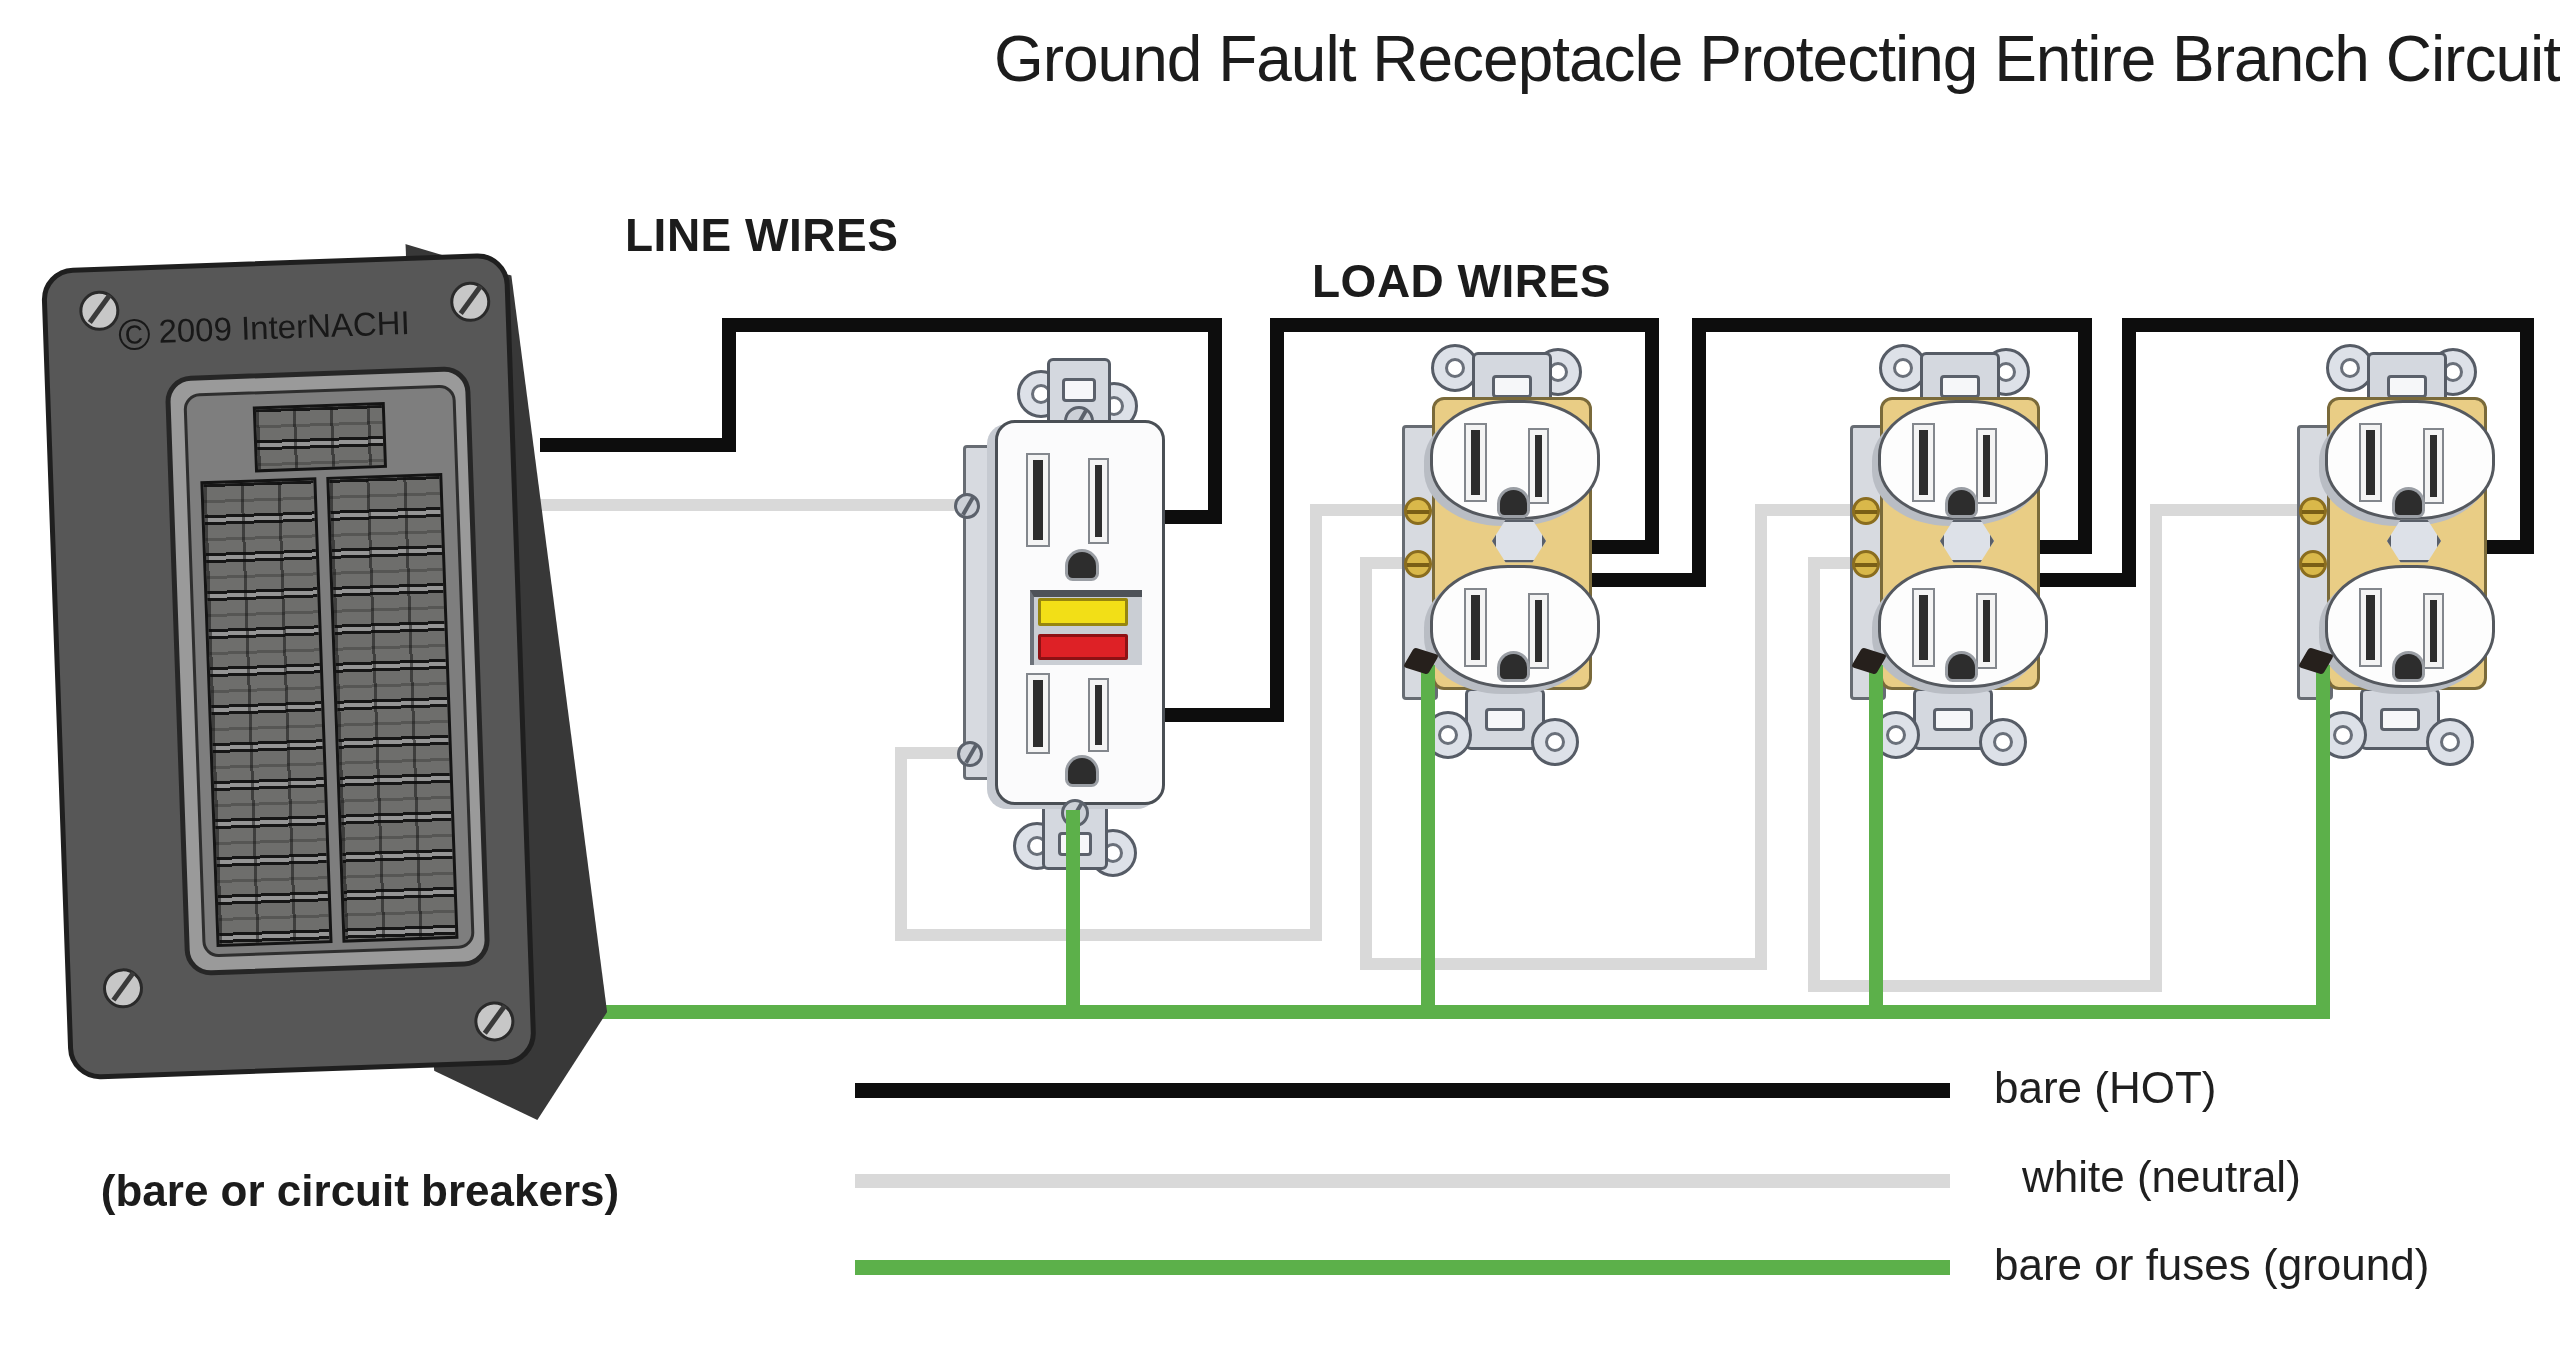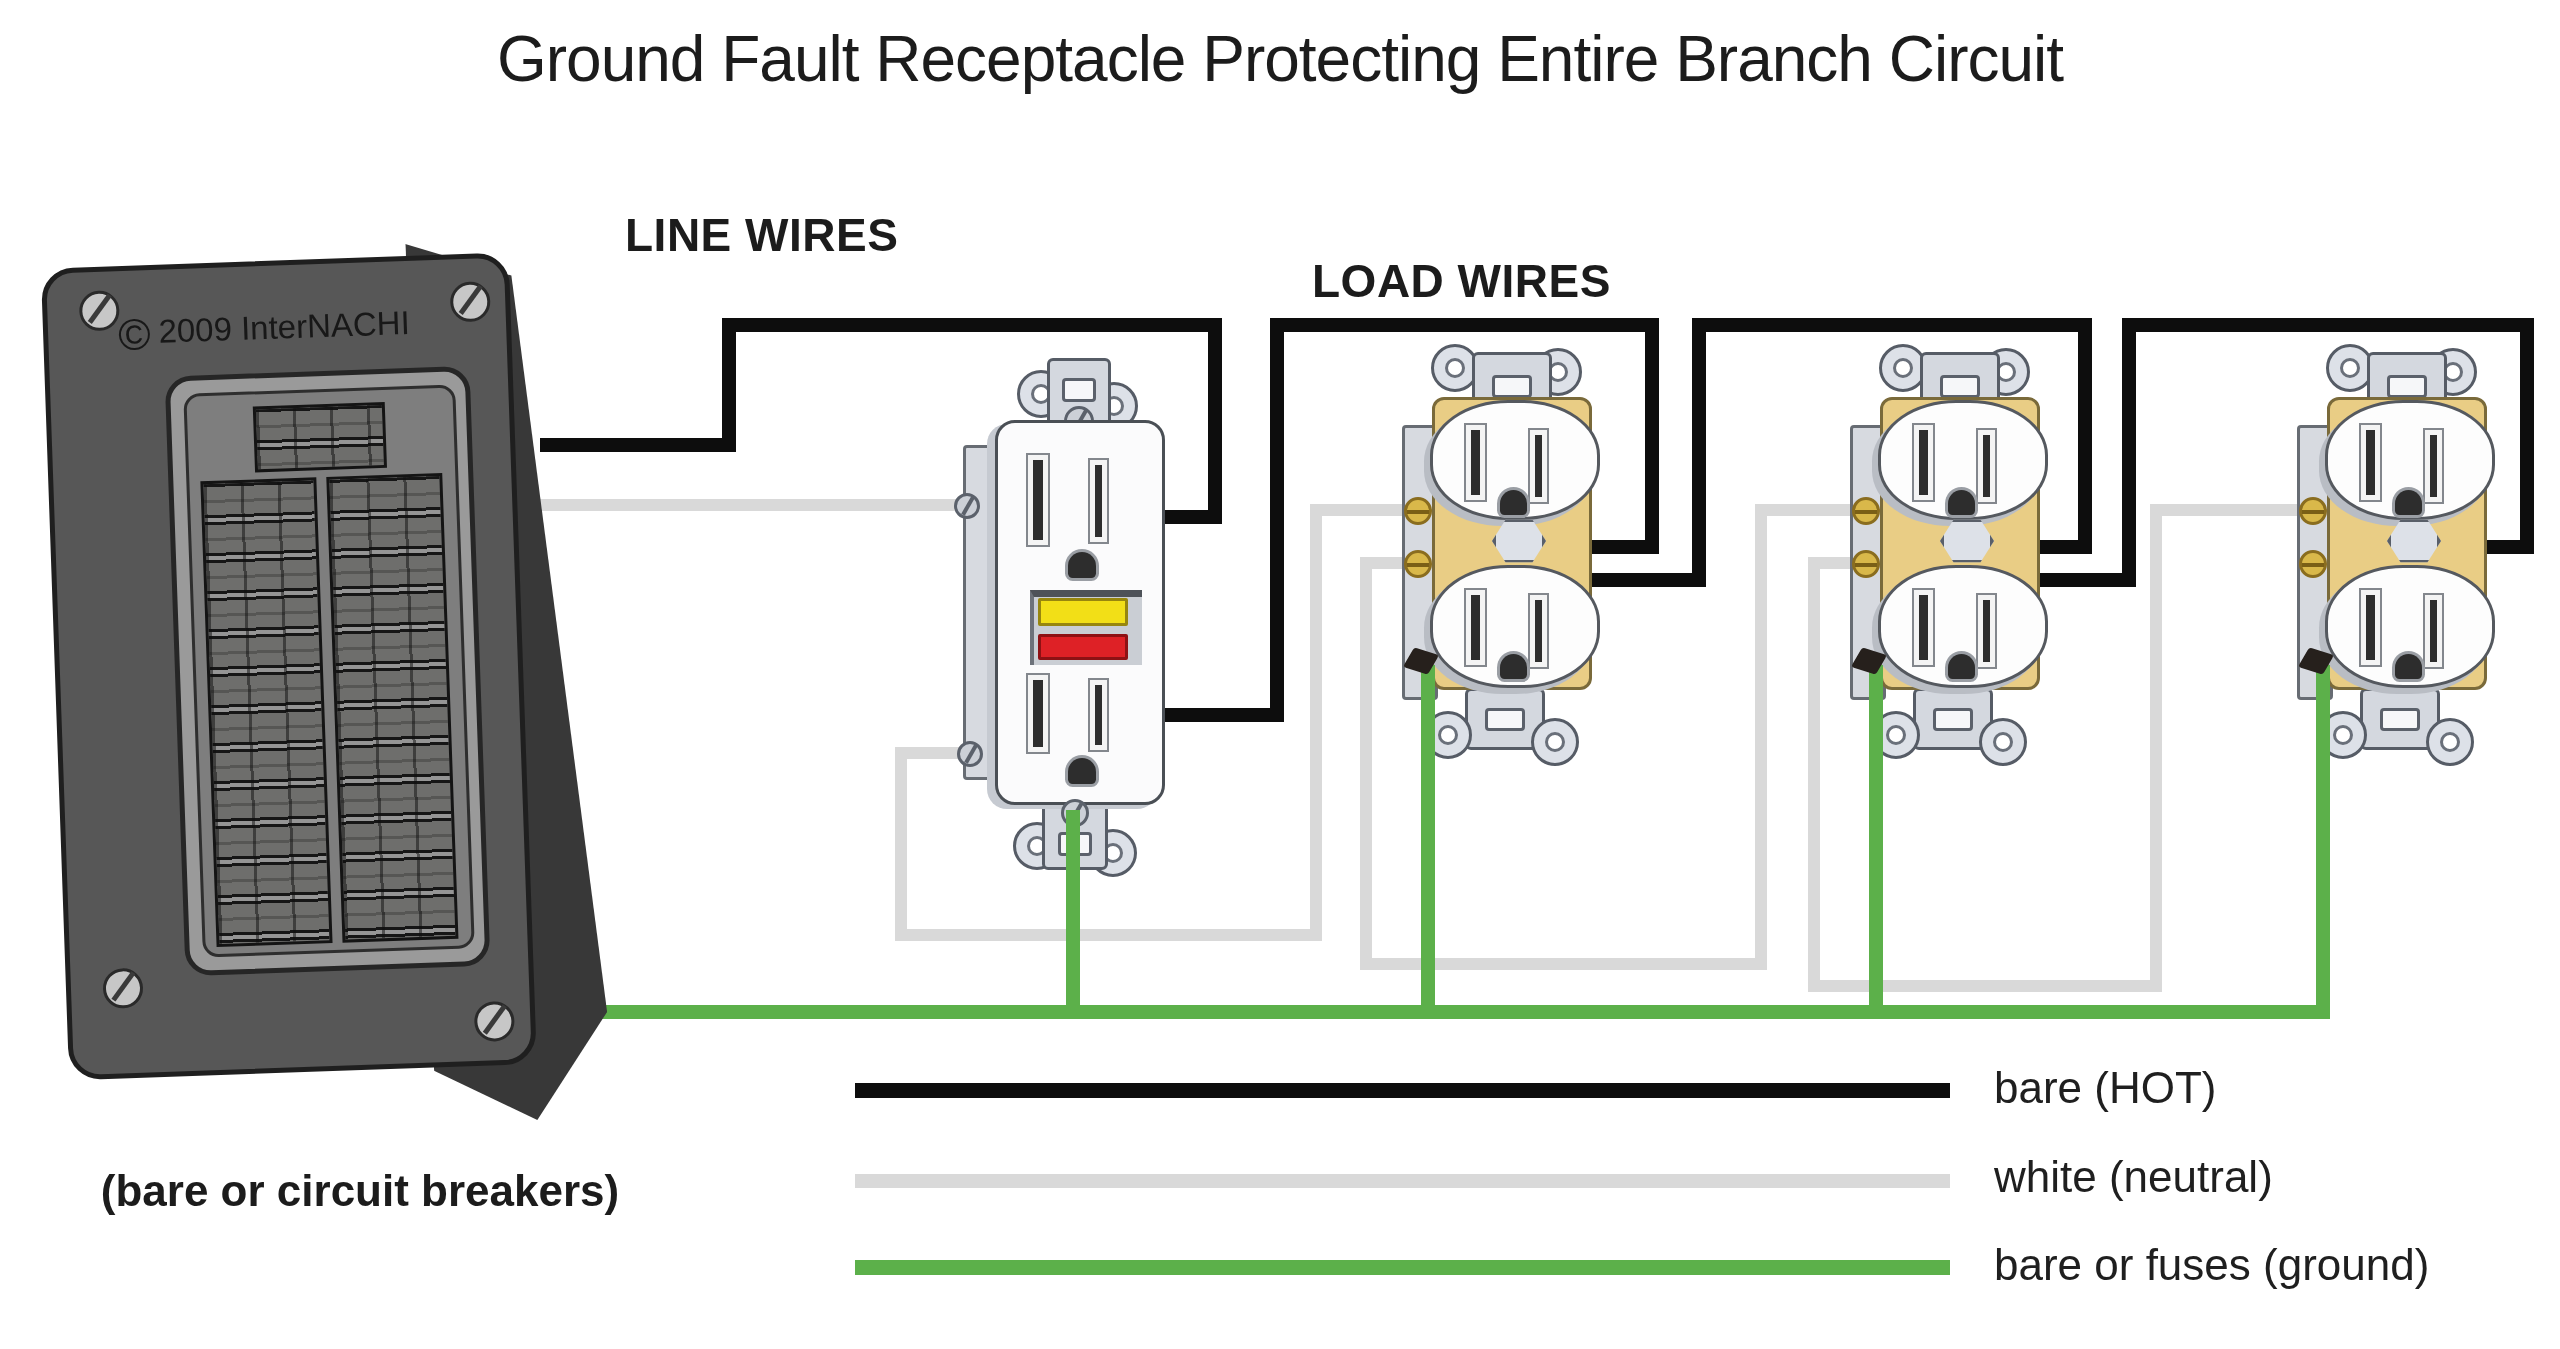--- a/index.html
+++ b/index.html
@@ -1,20 +1,20 @@
 <!DOCTYPE html>
 <html style="--c-hot: #0d0d0d; --c-neutral: #d9d9d9; --c-ground: #5cb04a; --c-panel-body: #575757; --c-receptacle-body: #e9cd85; --c-gfci-test-button: #f2df17; --c-gfci-reset-button: #de2126;"><head>
 <meta charset="utf-8">
 <style>
   html,body{margin:0;padding:0;background:#ffffff;}
   #canvas{position:relative;width:2560px;height:1349px;background:#ffffff;overflow:hidden;
           font-family:"Liberation Sans","DejaVu Sans",sans-serif;}
   .abs{position:absolute;}
   
-  .title{left:0;right:0;top:22px;text-align:center;font-size:64px;letter-spacing:-1px;color:#1c1c1c;}
+  .title{left:0;right:0;top:22px;text-align:right;font-size:64px;letter-spacing:-1px;color:#1c1c1c;}
   .wirelabel{font-size:46px;font-weight:bold;color:#1c1c1c;letter-spacing:0.5px;}
   .panel-caption{left:15px;width:690px;text-align:center;font-weight:bold;color:#1c1c1c;}
   
   .wire{position:absolute;}
   .hot{background:var(--c-hot,#0d0d0d);}
   .neutral{background:var(--c-neutral,#d9d9d9);}
   .ground{background:var(--c-ground,#5cb04a);}
   .clamp{position:absolute;width:26px;height:22px;background:#26201c;transform:rotate(18deg) skewX(-12deg);border-radius:3px;}
   
   .panel-group{transform:rotate(-2deg);transform-origin:300px 670px;}
@@ -224,18 +224,18 @@
 
   <div class="abs title" style="z-index:7">Ground Fault Receptacle Protecting Entire Branch Circuit</div>
   <div class="abs wirelabel" style="left:625px;top:208px;z-index:7">LINE WIRES</div>
   <div class="abs wirelabel" style="left:1312px;top:254px;z-index:7">LOAD WIRES</div>
   <div class="abs panel-caption" style="top:1166px;font-size:44px;z-index:7">(bare or circuit breakers)</div>
 
   <div class="abs" style="left:0;top:0;z-index:7">
     <div class="wire" style="left: 855px; top: 1083px; width: 1095px; height: 15px; background: rgb(13, 13, 13);"></div>
     <div class="legend-label" style="top:1063px;">bare (HOT)</div>
     <div class="wire" style="left: 855px; top: 1174px; width: 1095px; height: 14px; background: rgb(217, 217, 217);"></div>
-    <div class="legend-label" style="top:1152px;">white (neutral)</div>
+    <div class="legend-label" style="top:1152px;margin-left:28px;">white (neutral)</div>
     <div class="wire" style="left: 855px; top: 1260px; width: 1095px; height: 15px; background: rgb(92, 176, 74);"></div>
     <div class="legend-label" style="top:1240px;">bare or fuses (ground)</div>
   </div>
 
 </div>
 
 </body></html>

